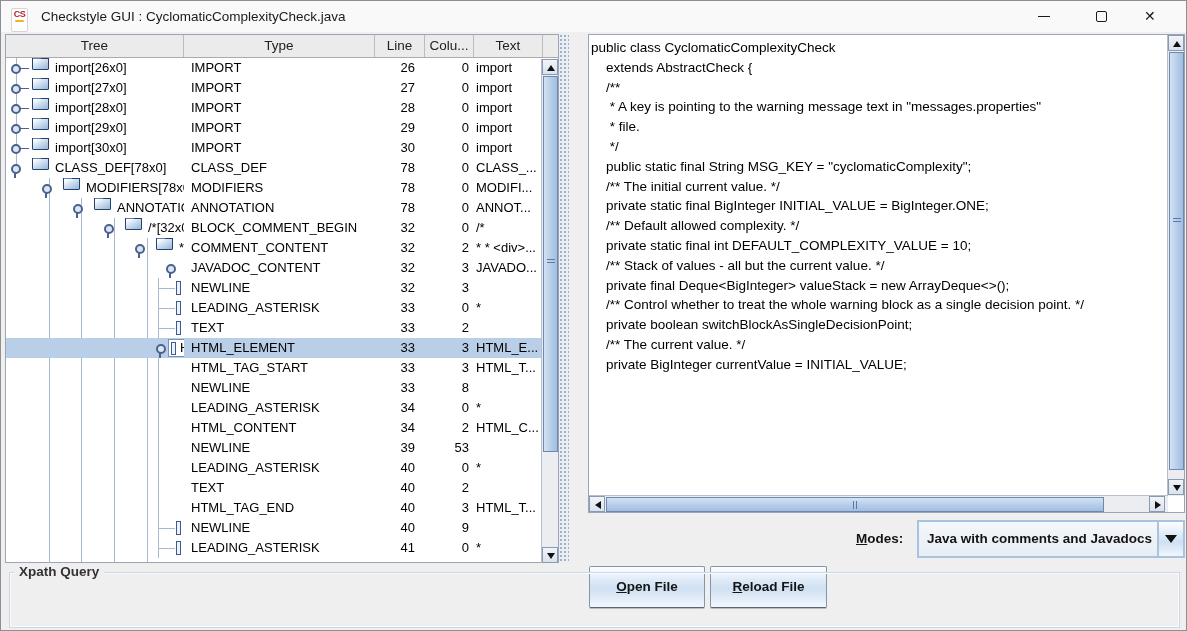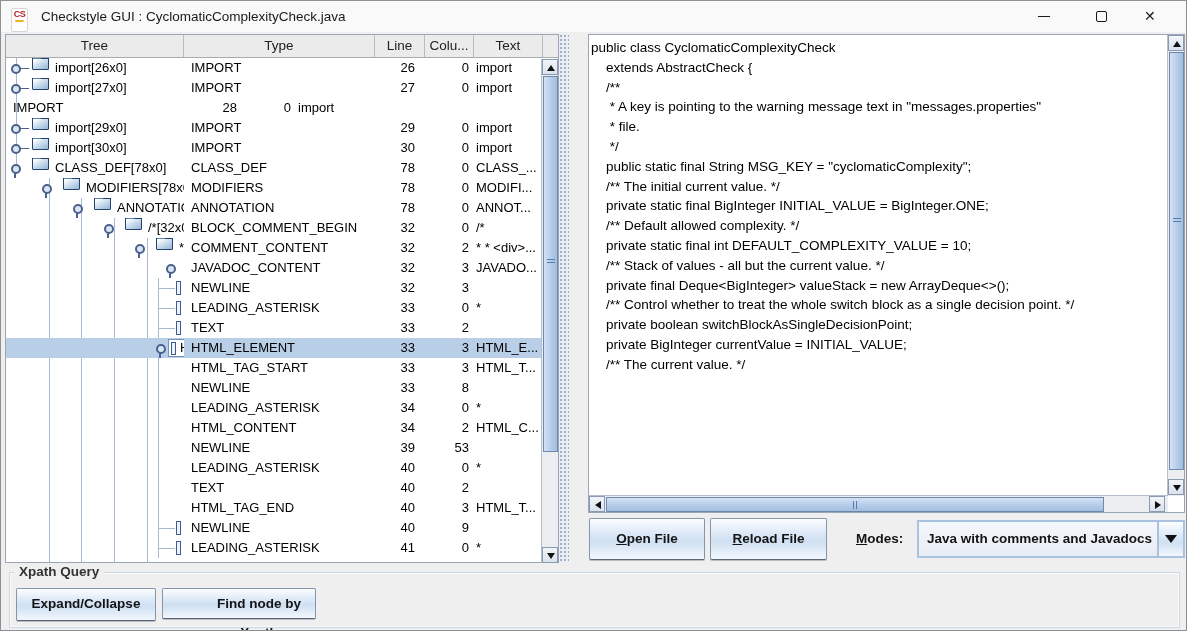--- a/index.html
+++ b/index.html
@@ -96,21 +96,21 @@
                background:#fff; border:1px solid #9aa5b8; }
   .code-area { position:absolute; left:0; top:0; width:579px; height:545px; overflow:hidden; padding:3px 0 0 2px; }
   .code-line { font-size:13.5px; line-height:19.8px; white-space:pre; color:#000; }
   .code-vsb { right:0; top:0; height:461px; }
   .code-hsb { left:0; bottom:0; width:579px; }
 
   
   .btn { position:absolute; border:1px solid #8495ac; border-bottom-color:#5a6576; border-radius:2px;
          background:linear-gradient(180deg,#fdfeff 0%,#dde9f7 35%,#cfe0f2 55%,#f2f7fd 100%);
          font-size:13.5px; font-weight:bold; color:#141414; text-align:center;
-         box-shadow:0 1px 0 rgba(90,100,118,.35); }
+         box-shadow:0 1px 0 rgba(90,100,118,.35);margin-top:48px; }
   .btn .inner { display:block; width:100%; }
   .open-btn   { left:588px; top:517px; width:116px; height:42px; line-height:40px; }
   .reload-btn { left:709px; top:517px; width:117px; height:42px; line-height:40px; }
   .modes-label { position:absolute; left:855px; top:517px; height:42px; line-height:42px;
                  font-size:13.5px; font-weight:bold; color:#141414; }
   .mn { text-decoration:underline; }
   .combo { position:absolute; left:916px; top:519px; width:268px; height:38px;
            border:2px solid #a9c2e0; background:linear-gradient(#f4f7fb,#e8edf4); }
   .combo-value { position:absolute; left:8px; top:0; right:28px; line-height:34px;
                  font-size:13.5px; font-weight:bold; color:#141414; white-space:nowrap; overflow:hidden; }
@@ -181,20 +181,25 @@
               <span class="handle col"></span>
               <span class="folder"></span>
               <span class="lbl">import[27x0]</span>
             </span></div>
           <div class="cell c-type">IMPORT</div>
           <div class="cell c-line">27</div>
           <div class="cell c-col">0</div>
           <div class="cell c-text">import</div>
         </div>
         <div class="row">
+          <div class="cell c-tree"><span class="node" style="margin-left: 3px;">
+              <span class="handle col"></span>
+              <span class="folder"></span>
+              <span class="lbl">import[28x0]</span>
+            </span></div>
           <div class="cell c-type">IMPORT</div>
           <div class="cell c-line">28</div>
           <div class="cell c-col">0</div>
           <div class="cell c-text">import</div>
         </div>
         <div class="row">
           <div class="cell c-tree"><span class="node" style="margin-left: 3px;">
               <span class="handle col"></span>
               <span class="folder"></span>
               <span class="lbl">import[29x0]</span>
@@ -428,25 +433,25 @@
         <div class="code-line"></div>
         <div class="code-line">    /** The initial current value. */</div>
         <div class="code-line">    private static final BigInteger INITIAL_VALUE = BigInteger.ONE;</div>
         <div class="code-line"></div>
         <div class="code-line">    /** Default allowed complexity. */</div>
         <div class="code-line">    private static final int DEFAULT_COMPLEXITY_VALUE = 10;</div>
         <div class="code-line"></div>
         <div class="code-line">    /** Stack of values - all but the current value. */</div>
         <div class="code-line">    private final Deque&lt;BigInteger&gt; valueStack = new ArrayDeque&lt;&gt;();</div>
         <div class="code-line"></div>
-        <div class="code-line">    /** Control whether to treat the whole switch block as a single decision point. */</div>
+        <div class="code-line">    /** Control whether to treat the whole warning block as a single decision point. */</div>
         <div class="code-line">    private boolean switchBlockAsSingleDecisionPoint;</div>
         <div class="code-line"></div>
+        <div class="code-line">    /** The current value. */</div>
         <div class="code-line">    private BigInteger currentValue = INITIAL_VALUE;</div>
-        <div class="code-line">    /** The current value. */</div>
       </div>
     <div class="vsb code-vsb">
       <div class="sb-btn" style="left:0;top:0;">
           <div class="tri up"></div>
         </div>
       <div class="vthumb" style="top:17px;height:418px;">
           <div class="grip-h" style="top:165px;"></div>
         </div>
       <div class="sb-btn" style="left:0;bottom:1px;">
           <div class="tri down"></div>

